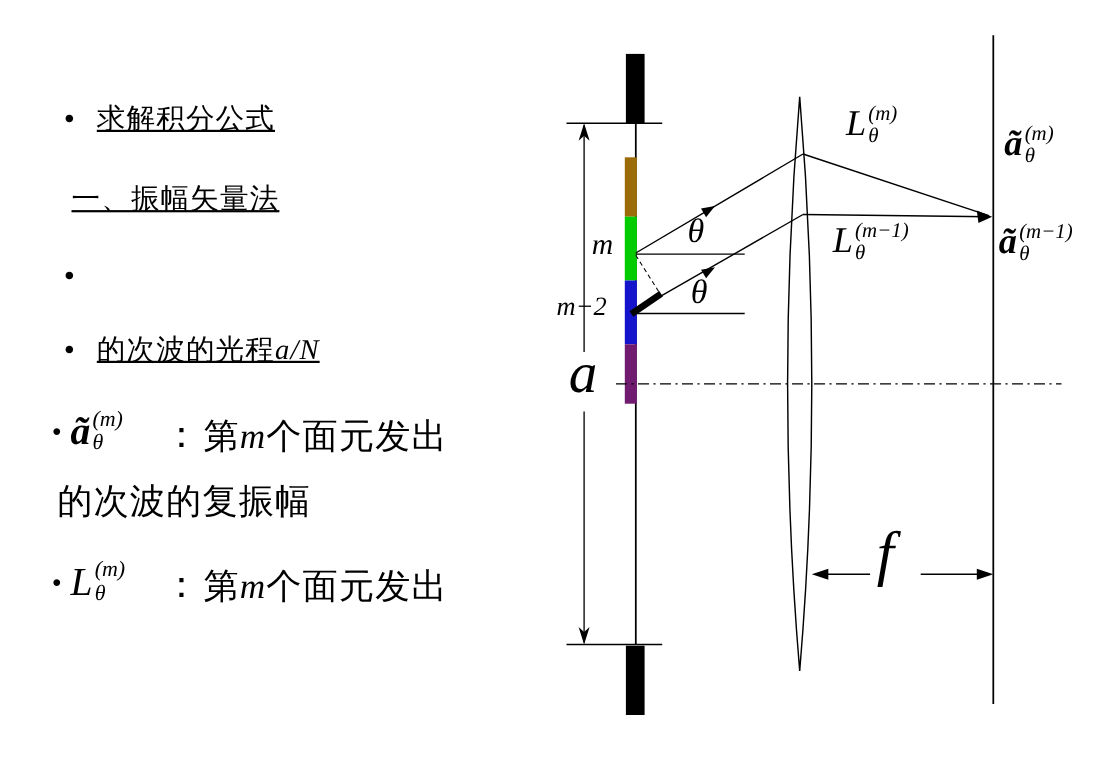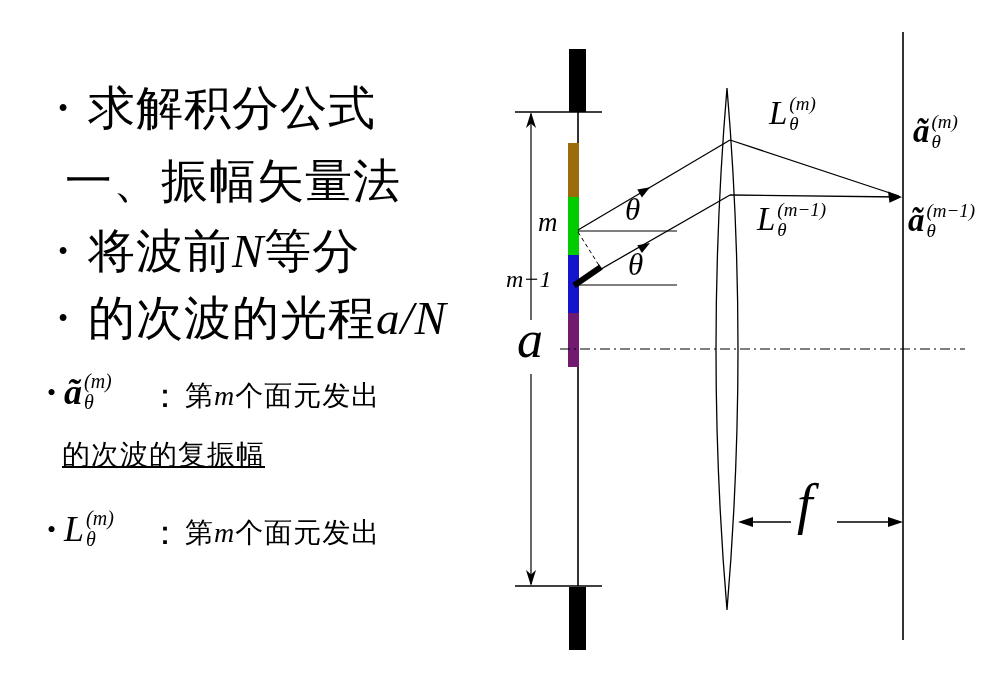--- a/index.html
+++ b/index.html
@@ -3,28 +3,28 @@
 <meta charset="utf-8">
 <style>
   html,body{margin:0;padding:0;background:#fff;}
   .canvas{position:relative;width:997px;height:693px;background:#ffffff;overflow:hidden;
           font-family:"Liberation Serif","DejaVu Serif",serif;color:#000;}
   svg.diagram{position:absolute;left:0;top:0;width:997px;height:693px;}
 
   
   .tline{position:absolute;display:flex;align-items:flex-start;white-space:nowrap;}
   .tline .bullet{width:30px;font-size:29px;line-height:40px;}
-  .cjk{font-size:47px;line-height:40px;letter-spacing:1px;}
-  .cjk-s{font-size:28px;line-height:38px;letter-spacing:1px;}
+  .cjk{font-size:26px;line-height:40px;letter-spacing:1px;text-decoration:underline;}
+  .cjk-s{font-size:32px;line-height:38px;letter-spacing:1px;}
   .var{font-style:italic;}
   .l1{left:58px;top:88px;}
   .l2{left:65px;top:161px;}
   .l3{left:58px;top:231px;}
   .l4{left:58px;top:298px;}
-  .l6{left:62px;top:436px;text-decoration:underline;}
+  .l6{left:52px;top:436px;}
   .l8{left:65px;top:576px;}
 
   
   .mline{position:absolute;left:0;width:520px;height:56px;}
   .l5{top:374px;}
   .l7{top:511px;}
   .mline .bullet{position:absolute;left:47px;top:2px;font-size:26px;line-height:34px;}
   .mline .math{position:absolute;left:64px;top:0;}
   .mline .colon{position:absolute;left:146px;top:3px;width:38px;text-align:center;font-size:34px;line-height:38px;}
   .mline .mtext{position:absolute;left:185px;top:3px;}
@@ -60,21 +60,20 @@
     <span class="bullet">•</span>
     <span class="cjk">求解积分公式</span>
   </div>
 
   <div class="tline l2">
     <span class="cjk">一、振幅矢量法</span>
   </div>
 
   <div class="tline l3">
     <span class="bullet">•</span>
-    <span class="cjk"><span>将波前</span><span class="var">N</span><span>等分</span></span>
   </div>
 
   <div class="tline l4">
     <span class="bullet">•</span>
     <span class="cjk"><span>的次波的光程</span><span class="var">a/N</span></span>
   </div>
 
   <div class="mline l5">
     <span class="bullet">•</span>
     <span class="math bold">
@@ -147,21 +146,21 @@
 
     <line x1="903" y1="32" x2="903" y2="640" stroke="#000" stroke-width="1.6"></line>
 
     <line x1="751" y1="522" x2="791" y2="522" stroke="#000" stroke-width="1.5"></line>
     <line x1="837" y1="522" x2="889" y2="522" stroke="#000" stroke-width="1.5"></line>
     <polygon points="738,522 753,517 753,527" fill="#000"></polygon>
     <polygon points="903,522 888,517 888,527" fill="#000"></polygon>
   </svg>
 
   <span class="dlabel lab-m">m</span>
-  <span class="dlabel lab-m1">m−1</span>
+  <span class="dlabel lab-m1">m−2</span>
   <span class="dlabel lab-theta1">θ</span>
   <span class="dlabel lab-theta2">θ</span>
   <span class="dlabel lab-a">a</span>
   <span class="dlabel lab-f">f</span>
 
   <span class="dlabel lab-Lm math small">
       <span class="mbase">L</span>
       <span class="stack">
         <span class="msup">(m)</span>
         <span class="msub">θ</span>

